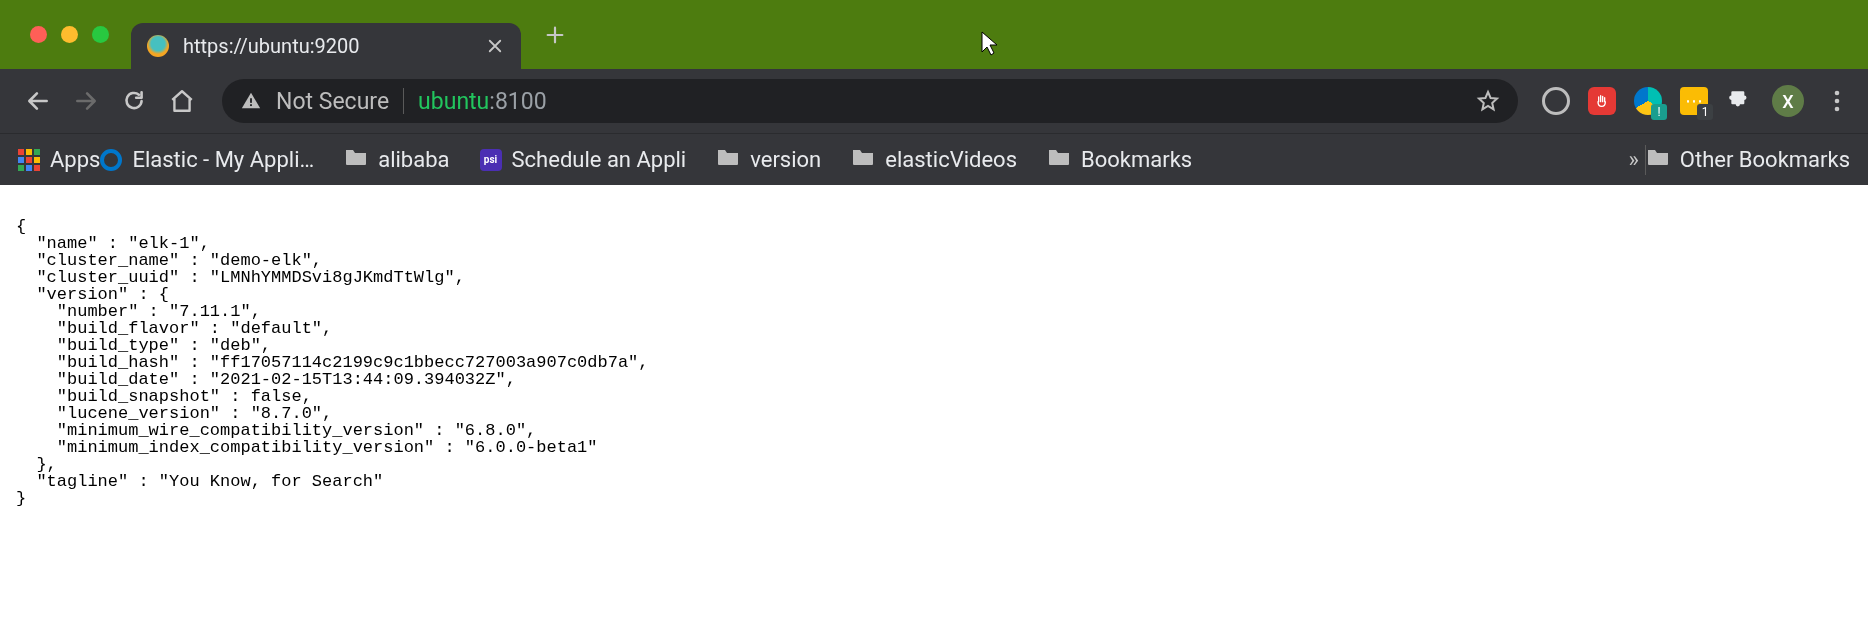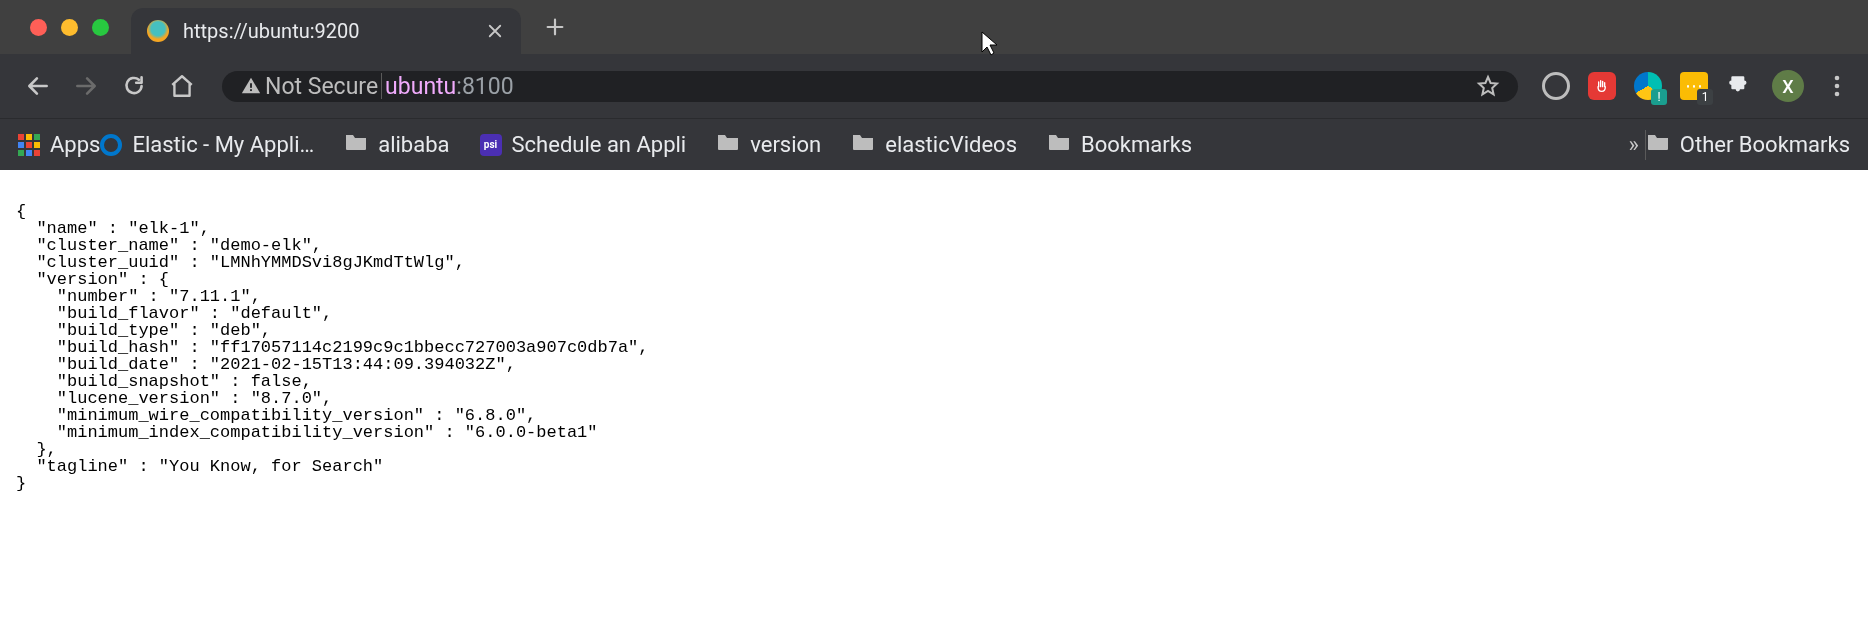--- a/index.html
+++ b/index.html
@@ -8,22 +8,22 @@
     width: 1868px; height: 632px;
     font-family: -apple-system, BlinkMacSystemFont, "Segoe UI", Roboto, Helvetica, Arial, sans-serif;
     background: #ffffff;
     overflow: hidden;
   }
 
   
   .tabstrip {
     display: flex;
     align-items: flex-end;
-    height: 54px;
-    background: #404040;
+    height: 69px;
+    background: #4d7c0f;
     padding-left: 10px;
     position: relative;
   }
   .traffic-lights {
     display: flex;
     align-items: center;
     gap: 14px;
     padding: 0 22px 0 20px;
     align-self: center;
   }
@@ -85,36 +85,36 @@
   .nav-icon {
     width: 44px; height: 44px;
     display:flex; align-items:center; justify-content:center;
     color:#c8c8c8; cursor:pointer;
   }
   .nav-icon.disabled { color:#6b6b6b; cursor:default; }
   .nav-icon svg { width:26px; height:26px; }
 
   .omnibox {
     flex: 1 1 auto;
-    height: 31px;
+    height: 44px;
     background:#202124;
     border-radius: 23px;
     display:flex;
     align-items:center;
     padding: 0 18px 0 18px;
     margin: 0 14px;
     color:#e8eaed;
     font-size: 23px;
-    gap: 3px;
+    gap: 14px;
   }
   .omnibox .warn-icon { color:#bdbdbd; display:flex; align-items:center; }
   .omnibox .warn-icon svg { width:22px; height:22px; }
   .omnibox .not-secure { color:#bdbdbd; white-space:nowrap; }
   .omnibox .sep { width:1px; height:26px; background:#5a5a5a; }
-  .omnibox .url-host { color:#f0abfc; }
+  .omnibox .url-host { color:#22c55e; }
   .omnibox .url-port { color:#9aa0a6; }
   .omnibox .spacer { flex:1 1 auto; }
   .omnibox .star-icon { color:#bdbdbd; display:flex; }
   .omnibox .star-icon svg { width:24px; height:24px; }
 
   .ext-area { display:flex; align-items:center; gap:18px; margin-left:6px; }
   .ext {
     width:28px; height:28px; display:flex; align-items:center; justify-content:center;
     position:relative;
   }

